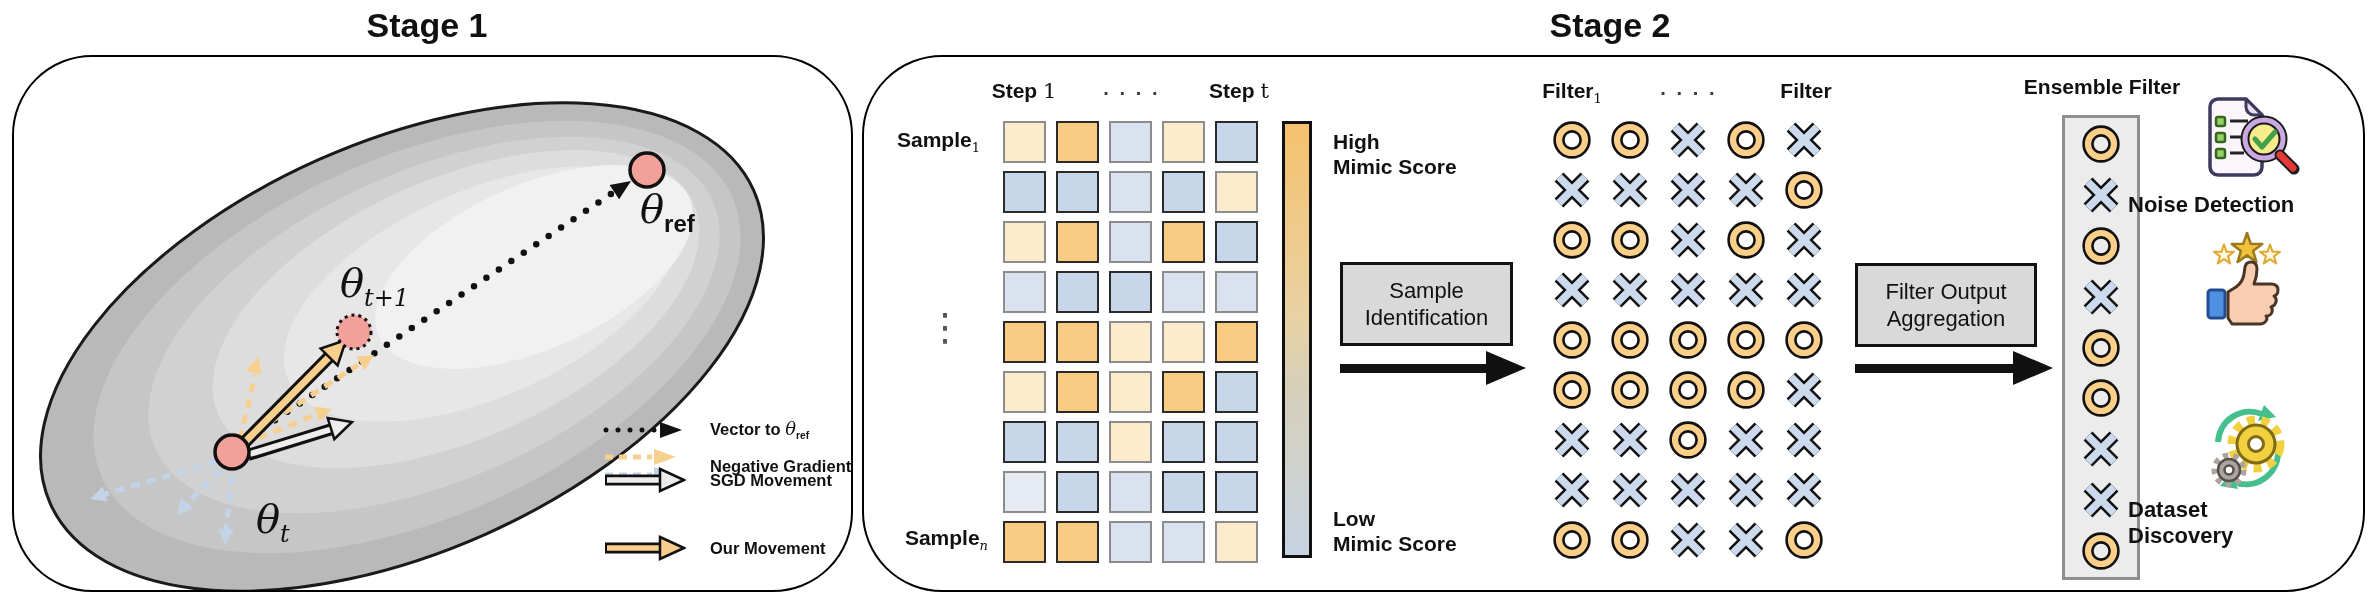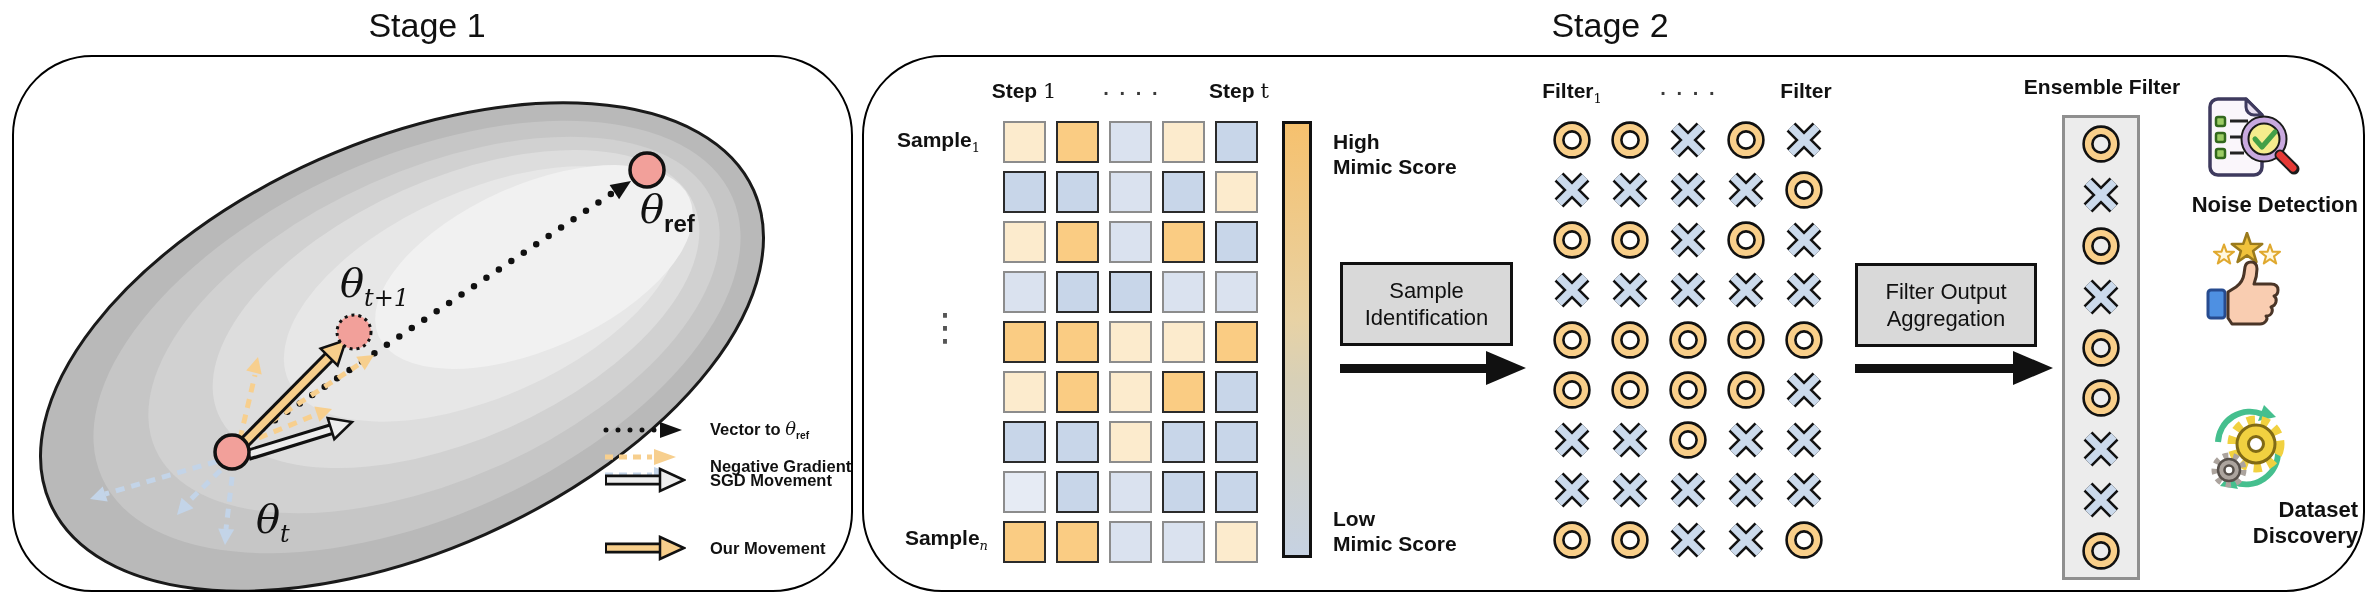--- a/index.html
+++ b/index.html
@@ -1,19 +1,19 @@
 <!DOCTYPE html>
 <html><head>
 <meta charset="utf-8">
 <style>
   html,body{margin:0;padding:0;background:#fff;}
   .canvas{position:relative;width:2370px;height:604px;background:#fff;
           font-family:"Liberation Sans",sans-serif;color:#111;overflow:hidden;}
   .abs{position:absolute;}
-  .stage-title{font-weight:normal;font-size:34px;text-align:center;width:220px;}
+  .stage-title{font-weight:bold;font-size:34px;text-align:center;width:220px;}
   .panel{position:absolute;top:55px;height:533px;background:#fff;
          border:2.5px solid #000;border-radius:80px;}
   #panel1{left:12px;width:837px;overflow:hidden;}
   #panel2{left:862px;width:1499px;}
   .math{font-family:"DejaVu Serif",serif;font-style:italic;font-weight:normal;}
   .mn{font-family:"DejaVu Serif",serif;font-style:normal;font-weight:normal;}
   .theta-label{font-family:"DejaVu Serif",serif;font-style:italic;font-size:40px;}
   .theta-label sub{font-size:0.60em;}
   .theta-label sub.upright{font-family:"Liberation Sans",sans-serif;font-style:normal;font-weight:bold;}
   .legend-row{display:flex;align-items:center;gap:24px;}
@@ -37,21 +37,21 @@
   .flow-shaft{background:#111;height:9px;}
   .flow-head{width:0;height:0;border-top:17px solid transparent;border-bottom:17px solid transparent;
              border-left:40px solid #111;}
   #filter-grid{display:grid;grid-template-columns:repeat(5,40px);grid-template-rows:repeat(9,40px);
                column-gap:18px;row-gap:10px;}
   .sym{width:40px;height:40px;display:block;}
   .sym svg{width:100%;height:100%;display:block;}
   #ensemble-col{background:#ECECEC;border:3px solid #8f8f8f;width:72px;height:447px;
                 display:flex;flex-direction:column;align-items:center;justify-content:space-between;
                 padding:6px 0;box-sizing:content-box;}
-  .outcome-label{font-weight:bold;font-size:22px;line-height:26px;text-align:right;width:230px;}
+  .outcome-label{font-weight:bold;font-size:22px;line-height:26px;text-align:left;width:230px;}
   .vdots{color:#555;font-size:38px;font-family:"DejaVu Sans",sans-serif;line-height:1;}
 </style>
 </head>
 <body>
 
 <div class="canvas">
 
   <div class="abs stage-title" style="left:317px;top:6px;">Stage 1</div>
   <div class="abs stage-title" style="left:1500px;top:6px;">Stage 2</div>
 

